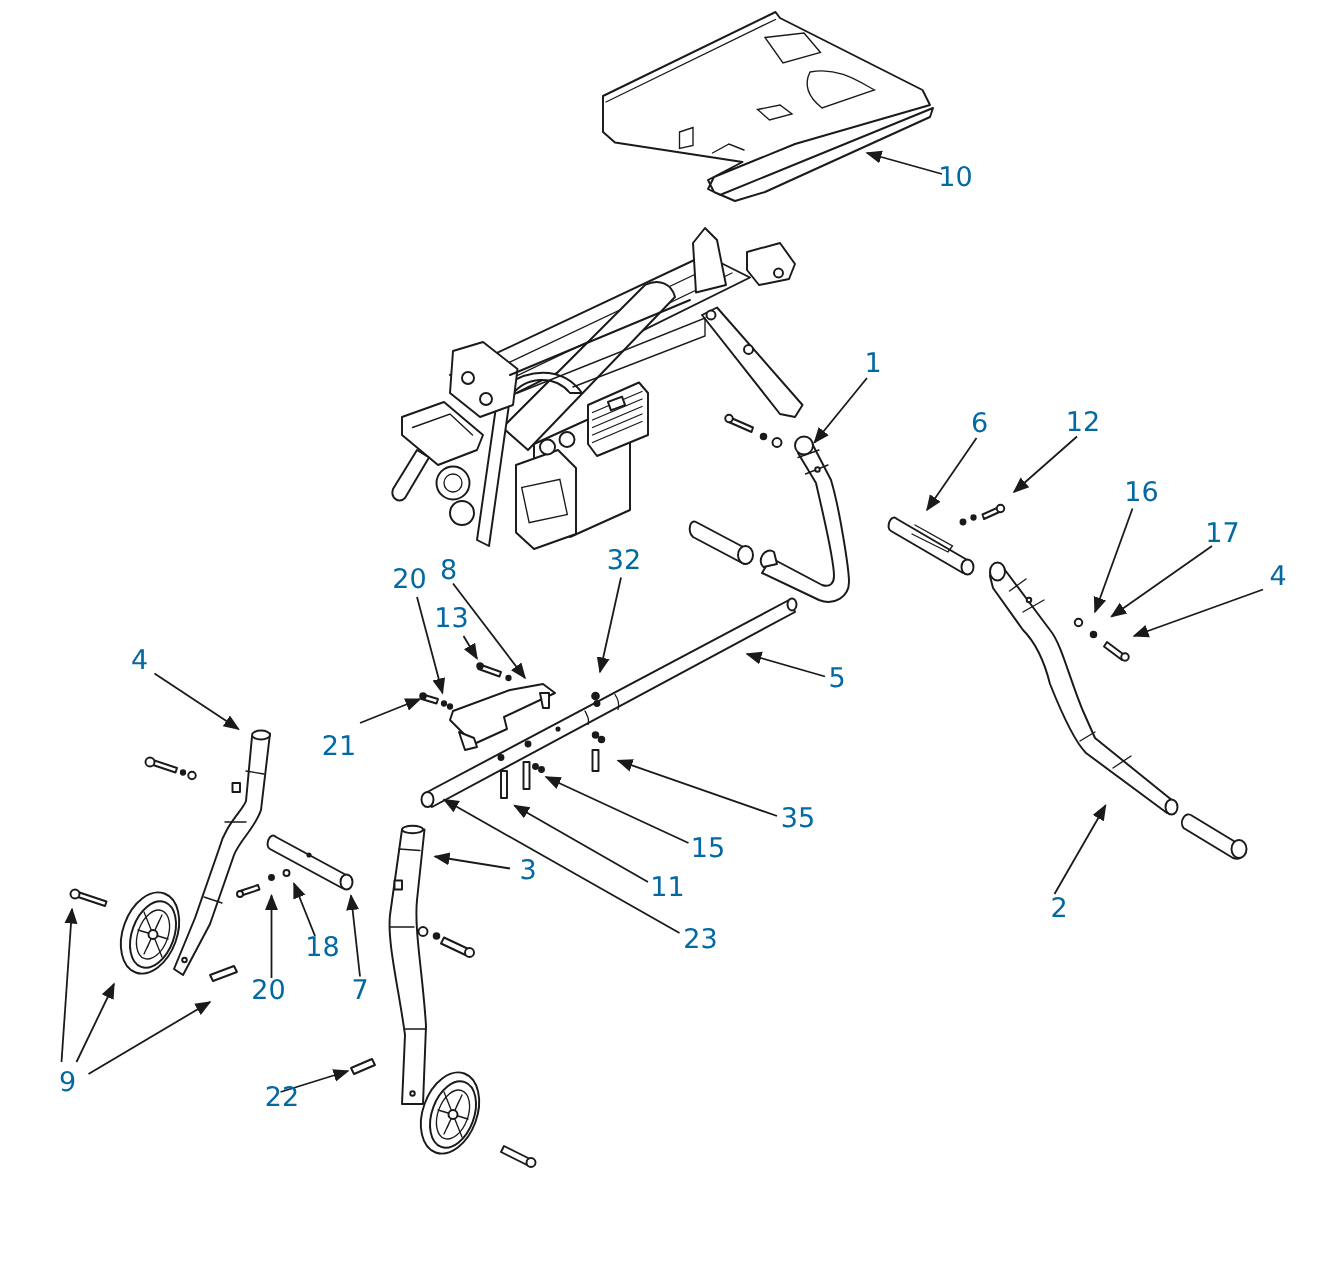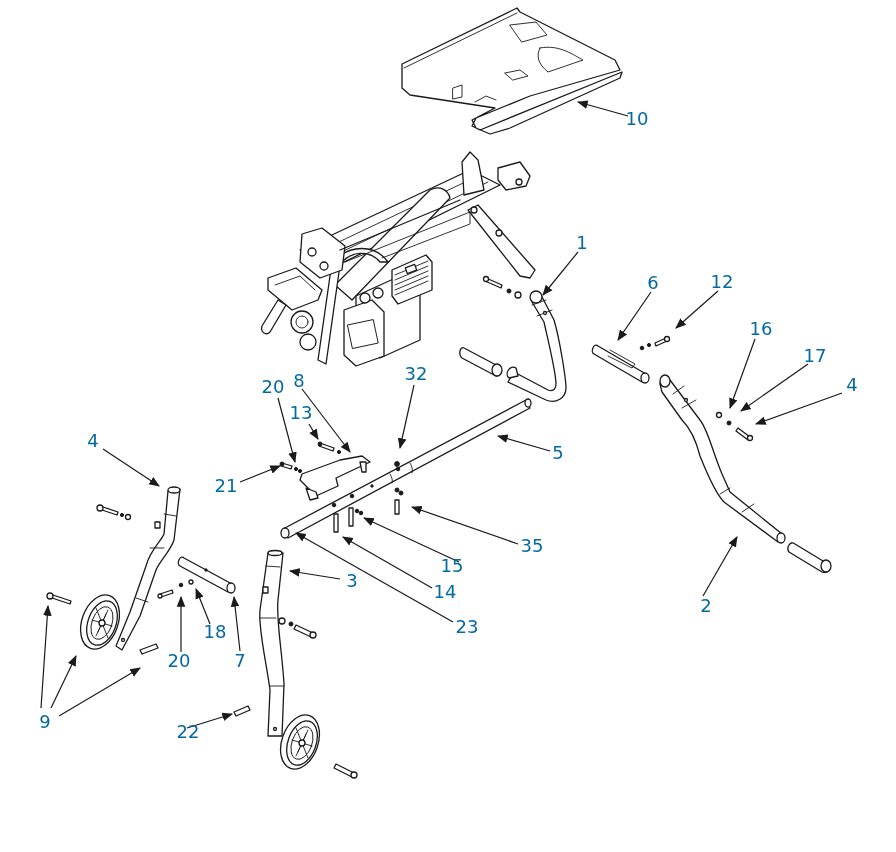--- a/index.html
+++ b/index.html
@@ -262,25 +262,25 @@
   <span class="callout" style="left:93px;top:441px">4</span>
   <span class="callout" style="left:558px;top:453px">5</span>
   <span class="callout" style="left:653px;top:283px">6</span>
   <span class="callout" style="left:240px;top:661px">7</span>
   <span class="callout" style="left:299px;top:381px">8</span>
   <span class="callout" style="left:45px;top:722px">9</span>
   <span class="callout" style="left:637px;top:119px">10</span>
   <span class="callout" style="left:852px;top:385px">4</span>
   <span class="callout" style="left:722px;top:282px">12</span>
   <span class="callout" style="left:301px;top:413px">13</span>
-  <span class="callout" style="left:445px;top:592px">14</span>
-  <span class="callout" style="left:452px;top:566px">15</span>
+  <span class="callout" style="left:445px;top:592px">11</span>
+  <span class="callout" style="left:472px;top:566px">15</span>
   <span class="callout" style="left:761px;top:329px">16</span>
   <span class="callout" style="left:815px;top:356px">17</span>
   <span class="callout" style="left:215px;top:632px">18</span>
   <span class="callout" style="left:273px;top:387px">20</span>
   <span class="callout" style="left:179px;top:661px">20</span>
-  <span class="callout" style="left:226px;top:486px">21</span>
+  <span class="callout" style="left:226px;top:498px">21</span>
   <span class="callout" style="left:188px;top:732px">22</span>
   <span class="callout" style="left:467px;top:627px">23</span>
   <span class="callout" style="left:532px;top:546px">35</span>
   <span class="callout" style="left:416px;top:374px">32</span>
 </div>
 
 </body></html>

